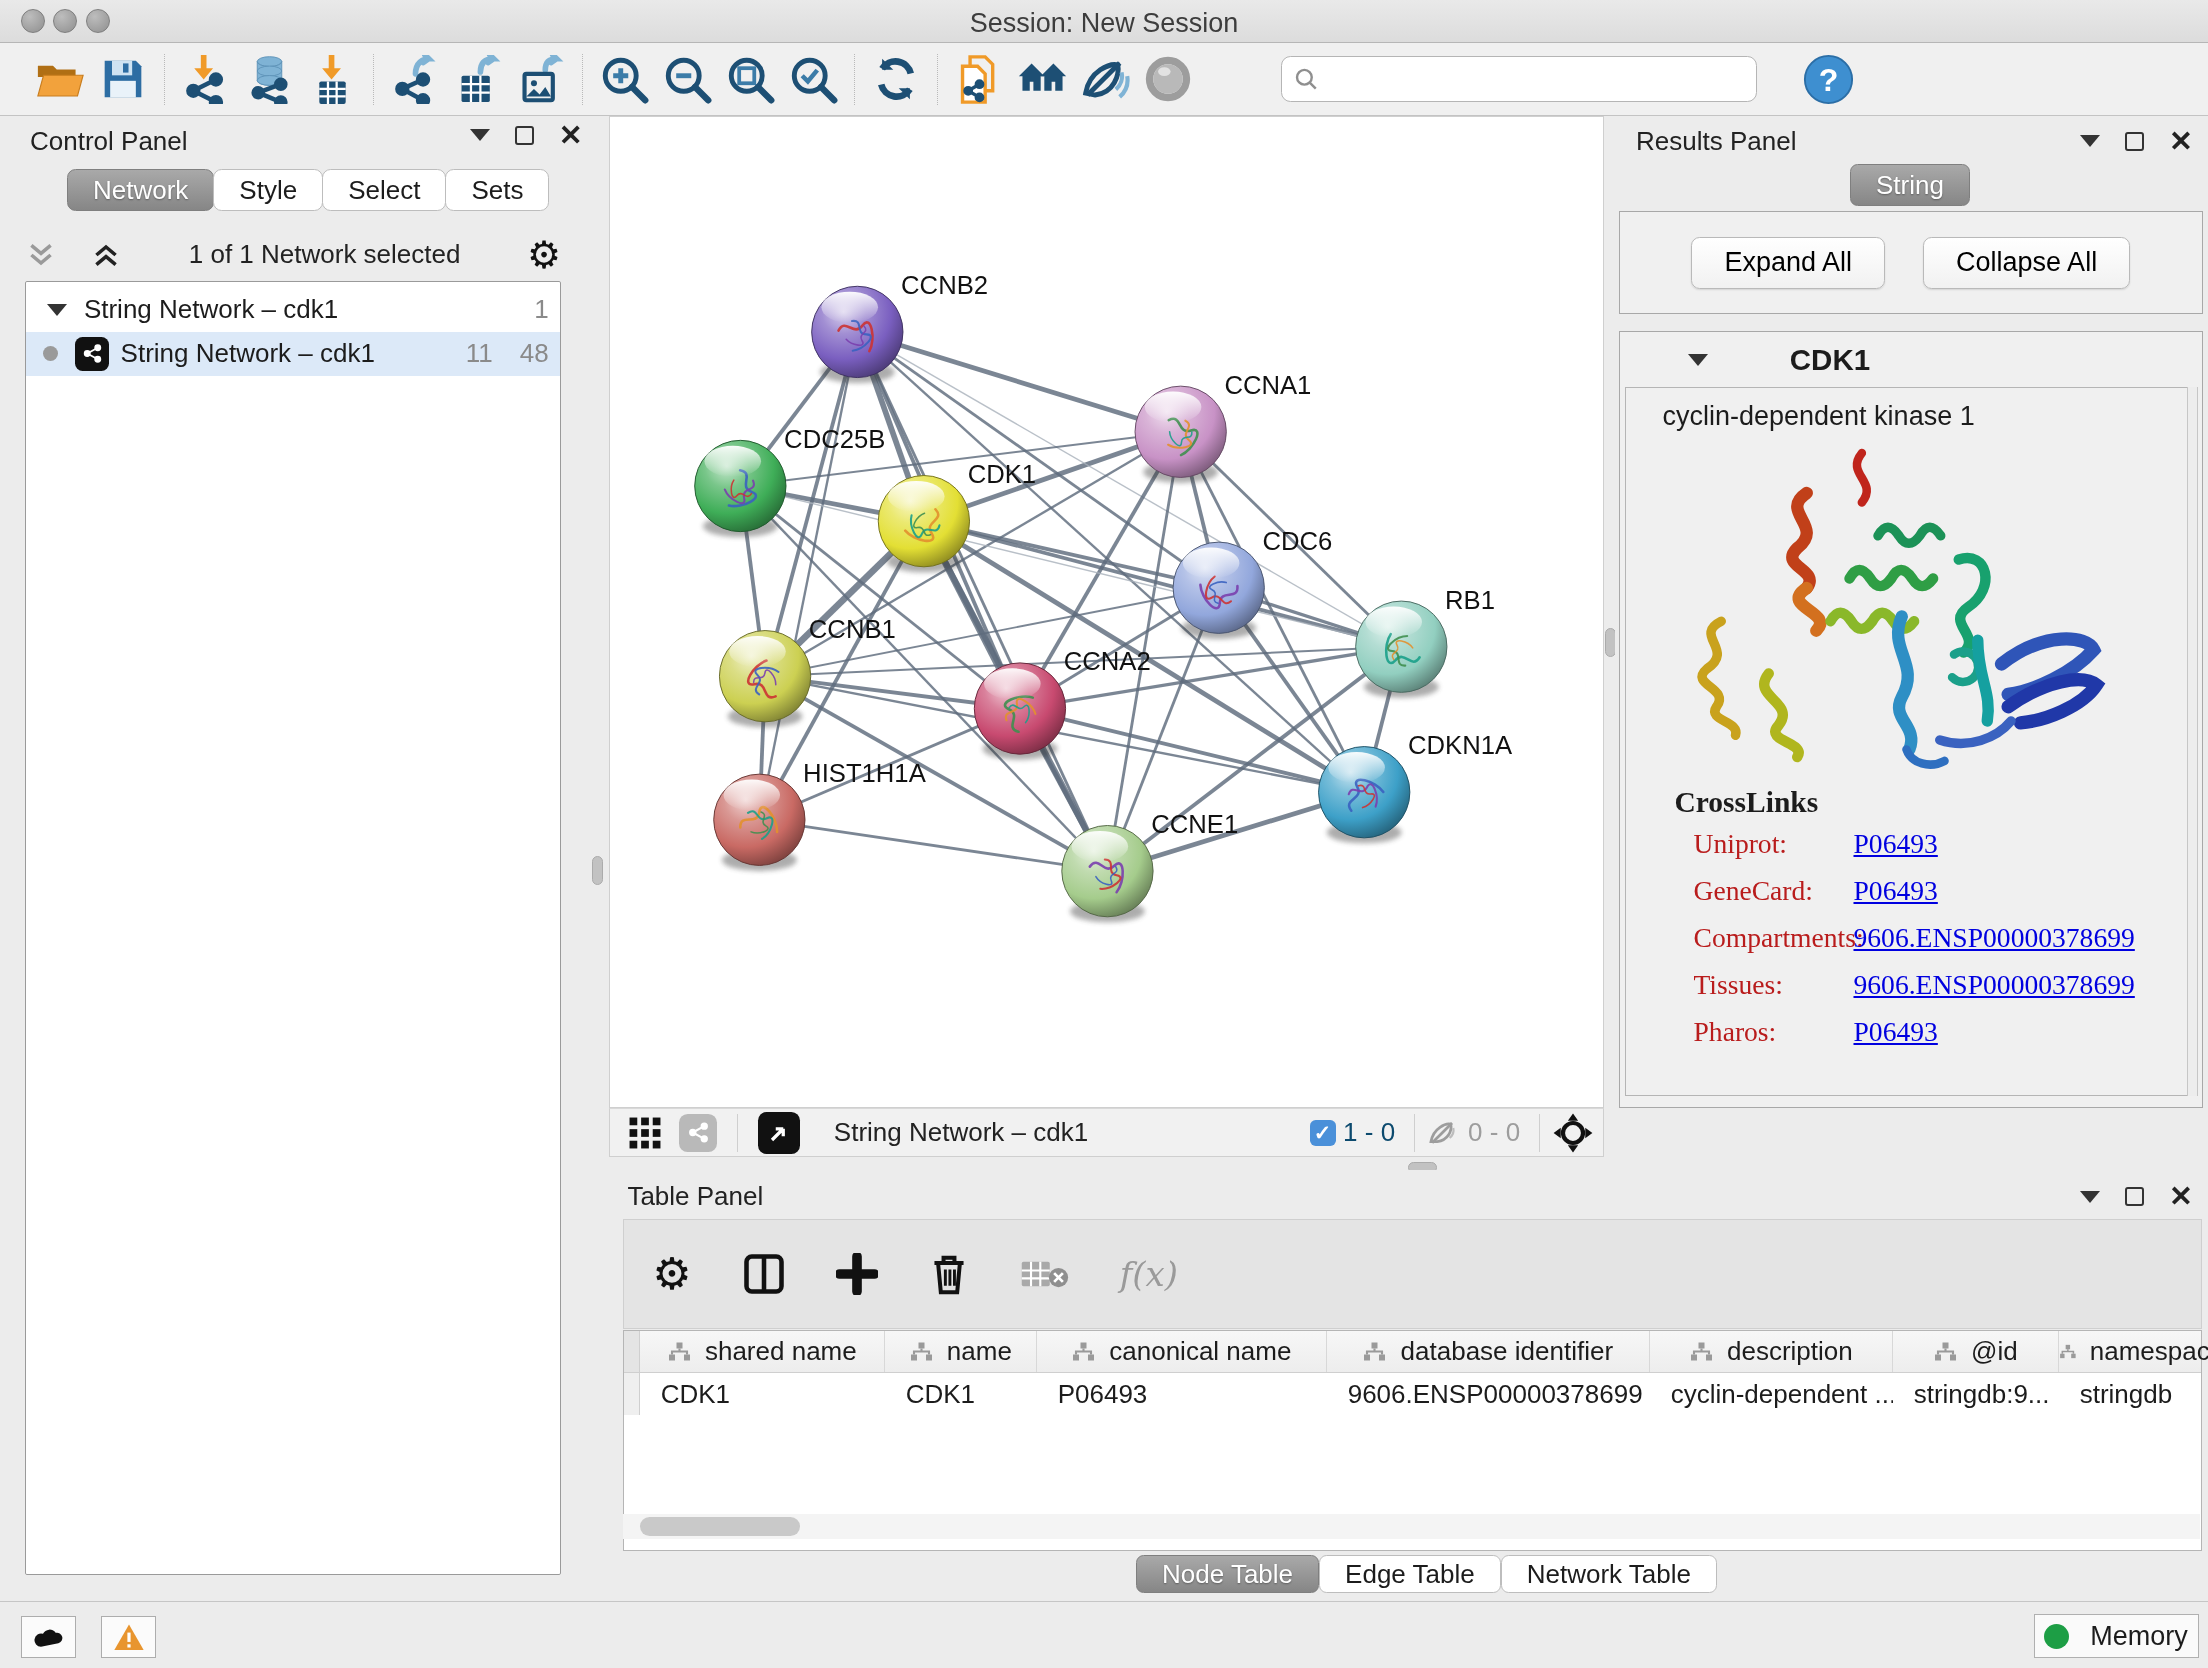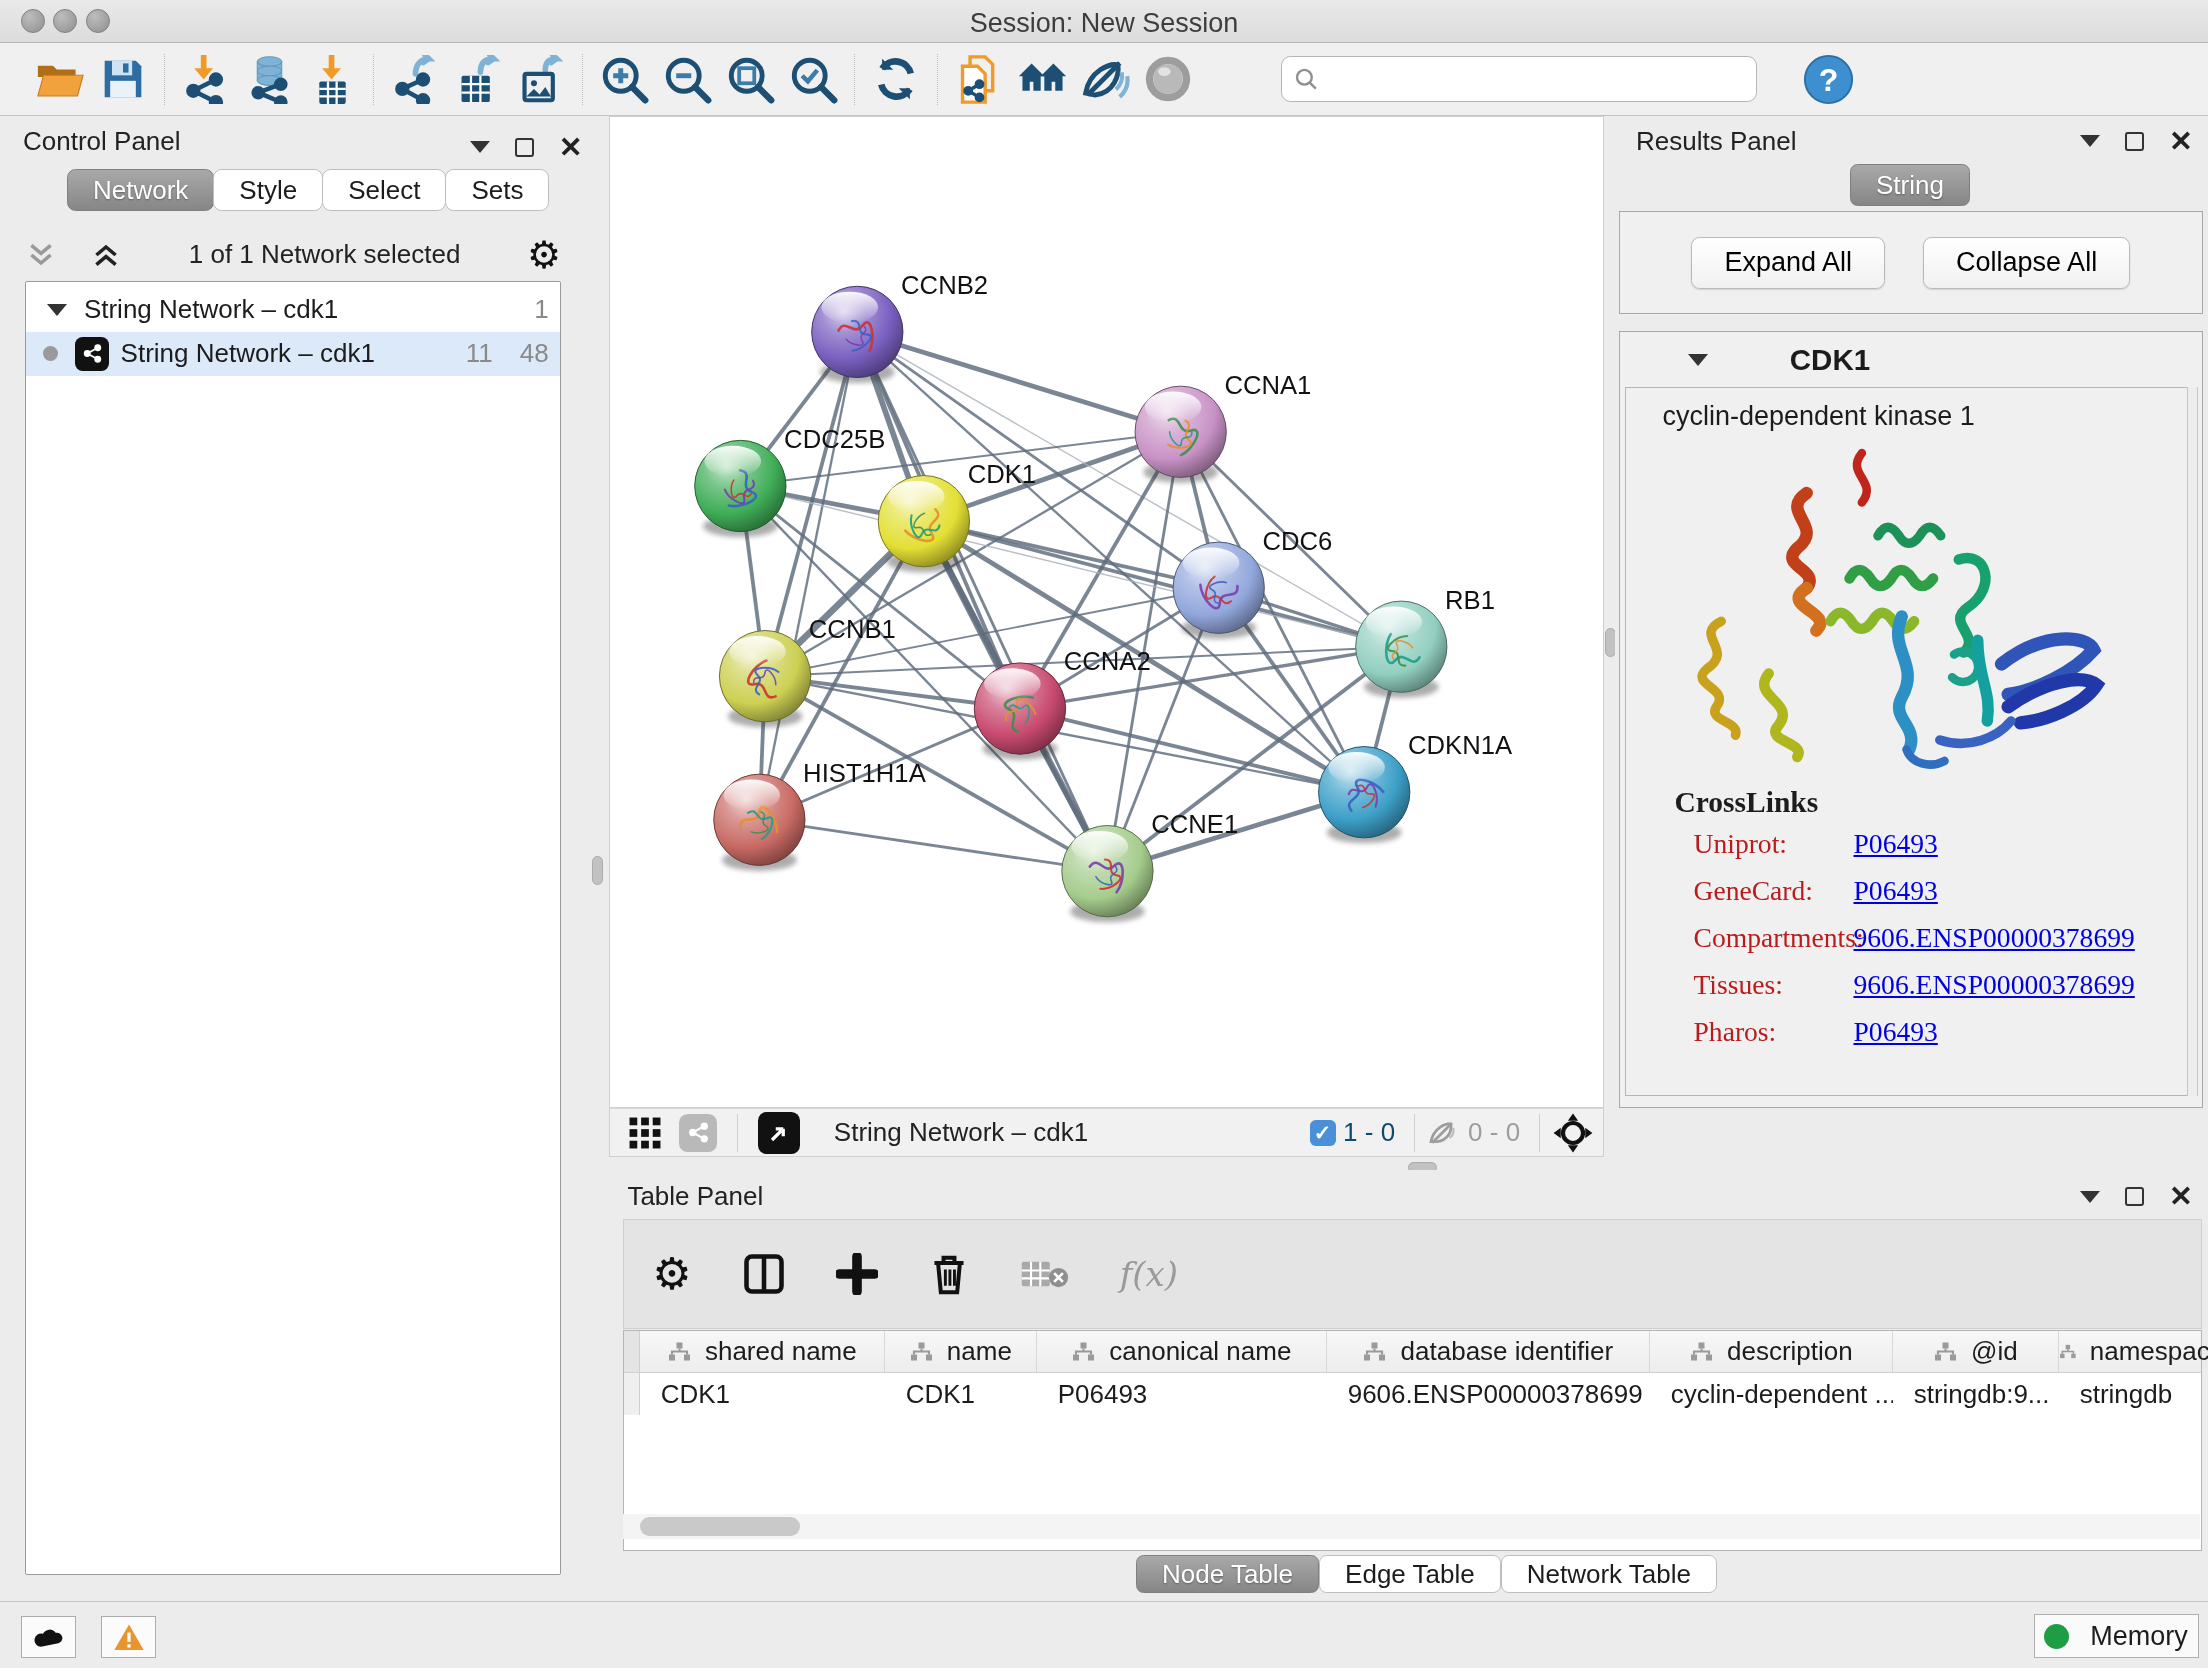--- a/index.html
+++ b/index.html
@@ -33,21 +33,21 @@
   .float-box{width:19px;height:19px;border:2.9px solid #333;border-radius:2.9px;}
   .x-glyph{font-size:28.5px;font-weight:bold;color:#222;line-height:19px;}
 
   .tab{height:42px;padding:0 25px;display:flex;align-items:center;justify-content:center;
     background:#fff;border:1px solid #bdbdbd;font-size:26px;border-radius:7.6px;position:relative;}
   .tab.sel{background:linear-gradient(#a9a9a9,#868686);color:#fff;border-color:#7f7f7f;
     text-shadow:0 1px 1.9px rgba(0,0,0,.35);}
 
   
   .control-panel{position:absolute;left:0;top:116px;width:596px;height:1485px;background:#ececec;}
-  .cp-header{position:absolute;left:23px;top:9.5px;right:13.3px;display:flex;justify-content:space-between;align-items:flex-end;}
+  .cp-header{position:absolute;left:30px;top:9.5px;right:13.3px;display:flex;justify-content:space-between;align-items:flex-start;}
   .cp-tabs{position:absolute;left:67px;top:53px;display:flex;}
   .cp-tabs .tab{border-radius:8.6px;margin-right:-1px;}
   .cp-subbar{position:absolute;left:25px;top:112px;width:536px;height:53px;display:flex;align-items:center;gap:20px;}
   .cp-substatus{flex:1;text-align:center;font-size:26px;color:#222;}
   .gear-black{font-size:38px;color:#111;line-height:1;}
   .cp-tree{position:absolute;left:25px;top:165px;width:536px;height:1294px;background:#fff;
     border:1.9px solid #9a9a9a;border-radius:1.9px;}
   .tree-row{height:44px;display:flex;align-items:center;font-size:26px;padding:0 11.4px;}
   .tree-row.sel{background:#dce9f8;}
   .tree-count{margin-left:auto;color:#8a8a8a;}

